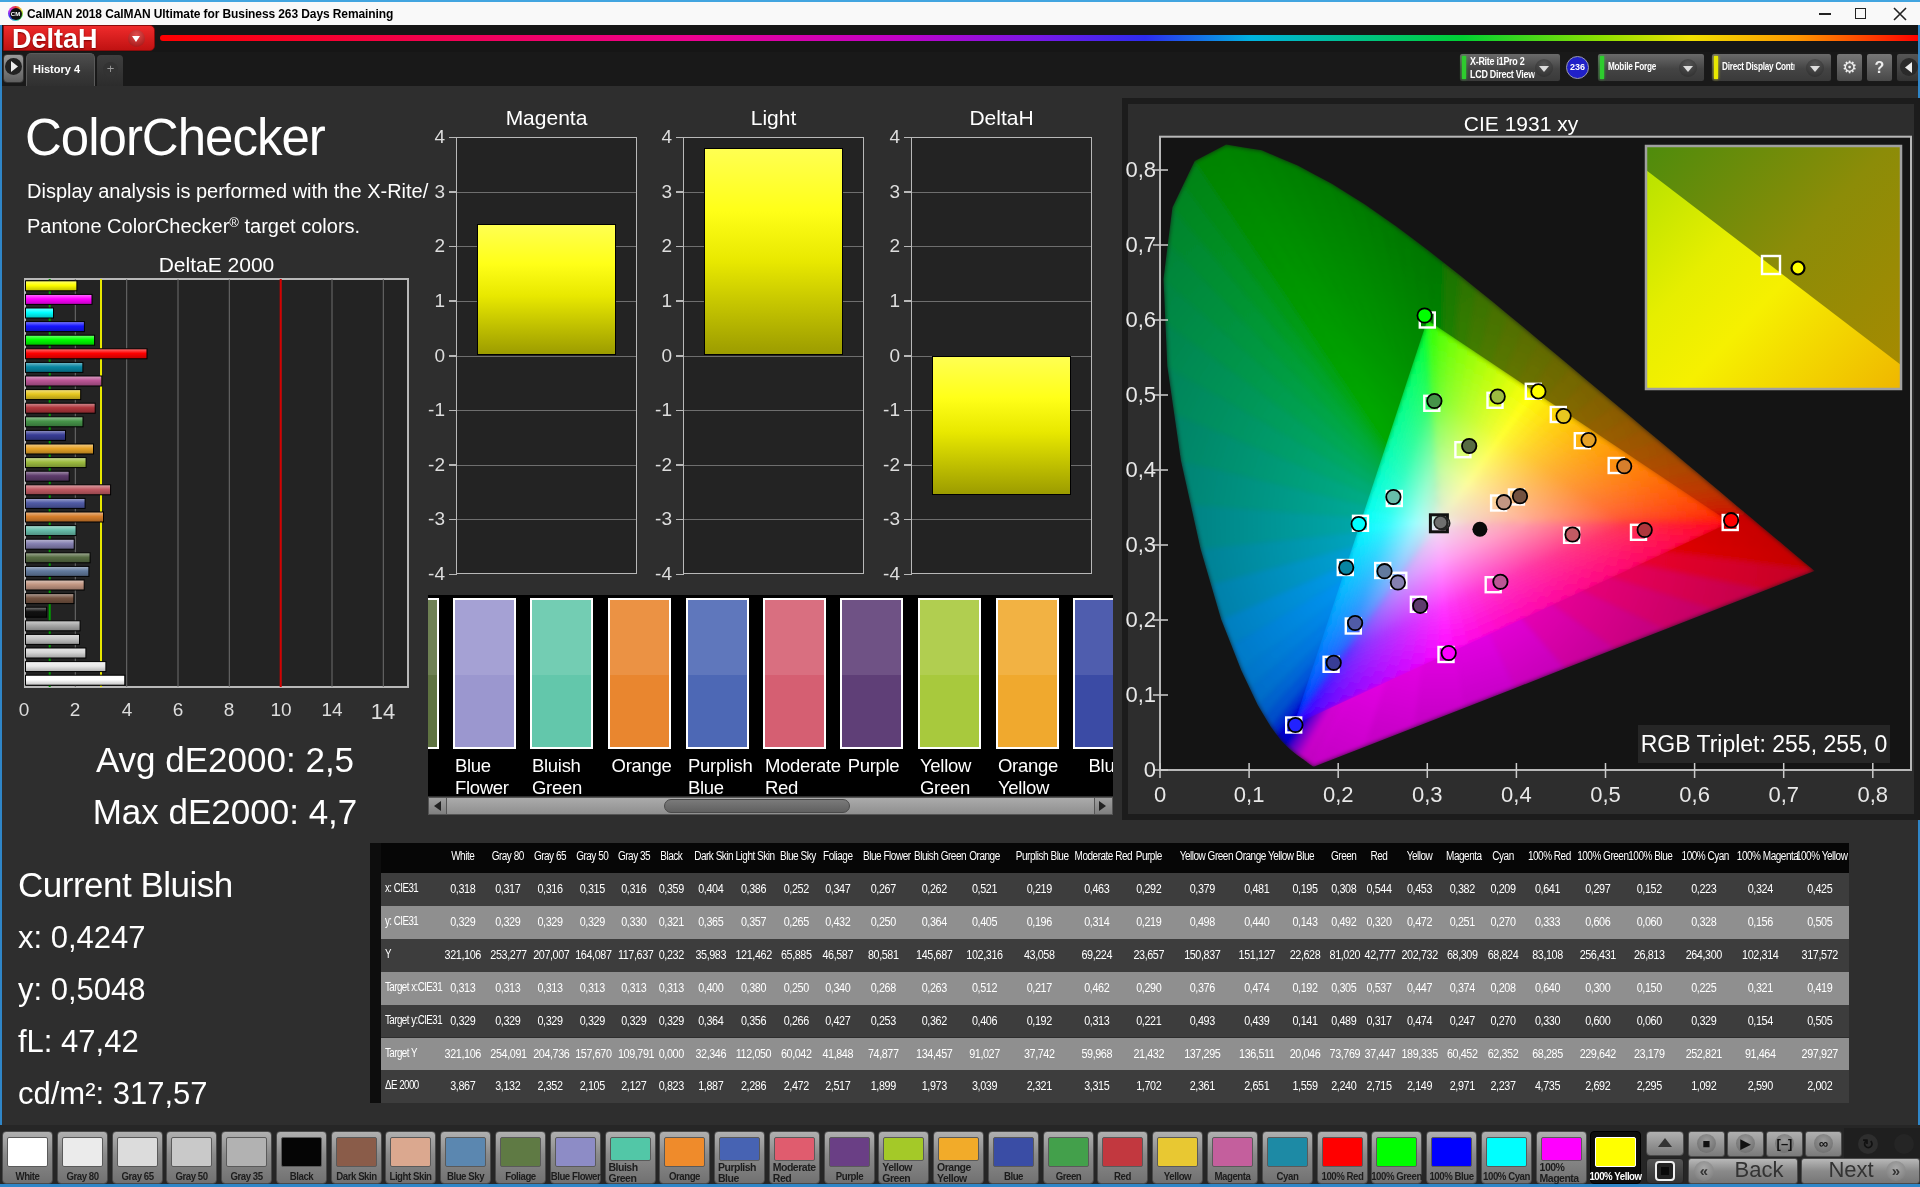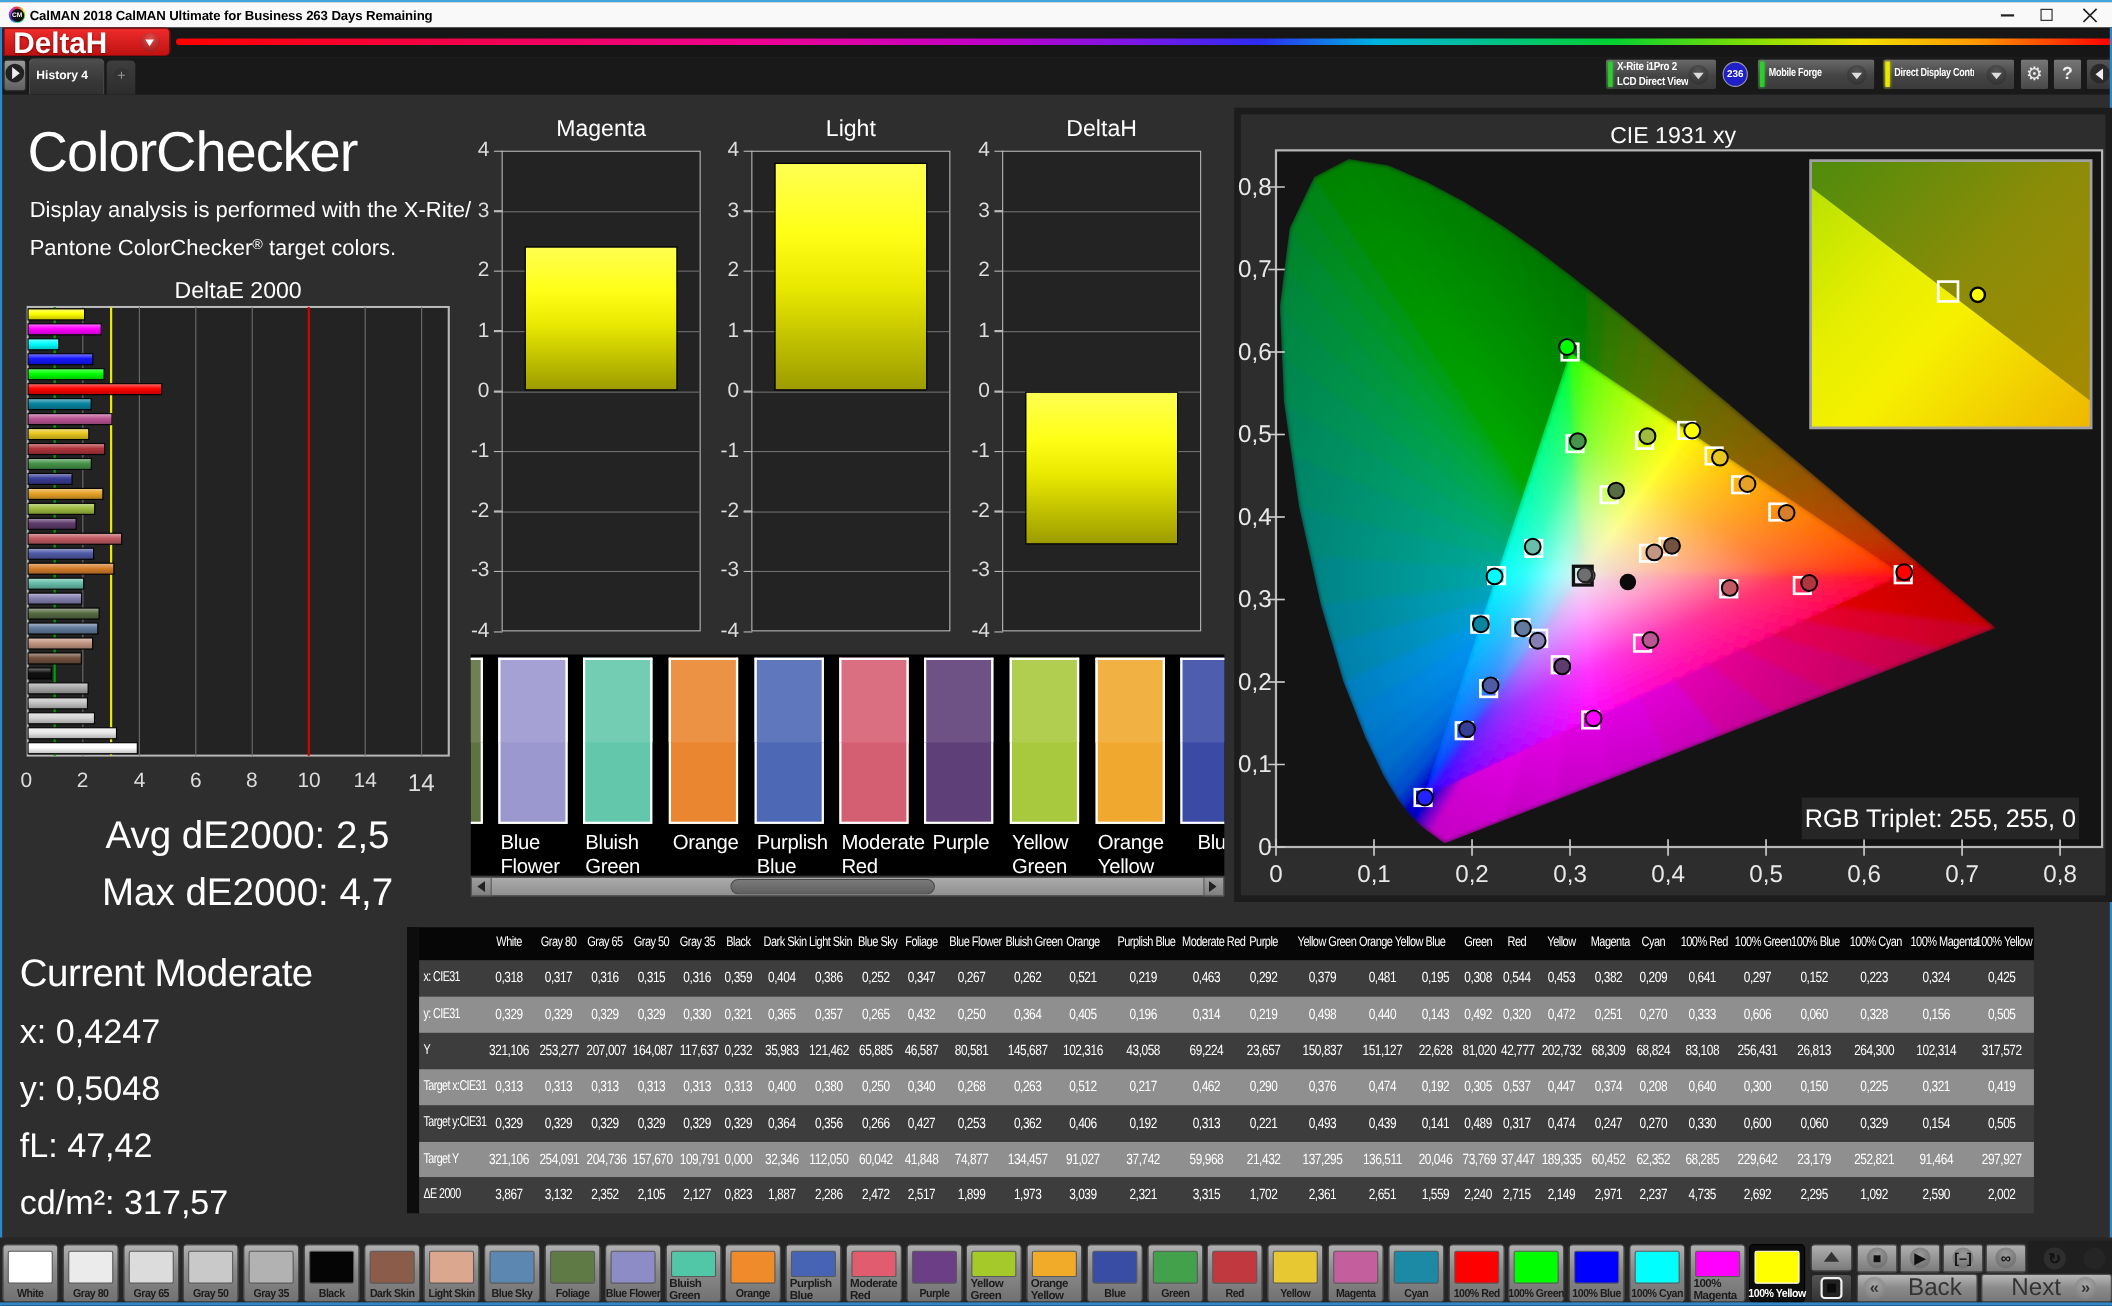--- a/index.html
+++ b/index.html
@@ -273,21 +273,21 @@
 <div class="abs" style="left:4px;top:699px;width:40px;text-align:center;font-size:19px;color:#ddd">0</div>
 <div class="abs" style="left:55px;top:699px;width:40px;text-align:center;font-size:19px;color:#ddd">2</div>
 <div class="abs" style="left:107px;top:699px;width:40px;text-align:center;font-size:19px;color:#ddd">4</div>
 <div class="abs" style="left:158px;top:699px;width:40px;text-align:center;font-size:19px;color:#ddd">6</div>
 <div class="abs" style="left:209px;top:699px;width:40px;text-align:center;font-size:19px;color:#ddd">8</div>
 <div class="abs" style="left:261px;top:699px;width:40px;text-align:center;font-size:19px;color:#ddd">10</div>
 <div class="abs" style="left:312px;top:699px;width:40px;text-align:center;font-size:19px;color:#ddd">14</div>
 <div class="abs" style="left:363px;top:699px;width:40px;text-align:center;font-size:22px;color:#ddd">14</div>
 <div class="abs" style="left:30px;top:740px;width:390px;text-align:center;font-size:35px;color:#fff;">Avg dE2000: 2,5</div>
 <div class="abs" style="left:30px;top:792px;width:390px;text-align:center;font-size:35px;color:#fff;">Max dE2000: 4,7</div>
-<div class="abs" style="left:18px;top:865px;font-size:35px;color:#fff;letter-spacing:-0.5px;">Current Moderate</div>
+<div class="abs" style="left:18px;top:865px;font-size:35px;color:#fff;letter-spacing:-0.5px;">Current Bluish</div>
 <div class="abs" style="left:18px;top:920px;font-size:31px;color:#fff;">x: 0,4247</div>
 <div class="abs" style="left:18px;top:972px;font-size:31px;color:#fff;">y: 0,5048</div>
 <div class="abs" style="left:18px;top:1024px;font-size:31px;color:#fff;">fL: 47,42</div>
 <div class="abs" style="left:18px;top:1076px;font-size:31px;color:#fff;">cd/m²: 317,57</div>
 <div class="abs" style="left:456px;top:106px;width:181px;text-align:center;font-size:21px;color:#fff;">Magenta</div>
 <div class="abs" style="left:456px;top:137px;width:181px;height:437px;background:#232323;border:1.5px solid #b8b8b8"></div>
 <div class="abs" style="left:457px;top:519.4px;width:179px;height:1px;background:#6e6e6e"></div>
 <div class="abs" style="left:457px;top:464.8px;width:179px;height:1px;background:#6e6e6e"></div>
 <div class="abs" style="left:457px;top:410.1px;width:179px;height:1px;background:#6e6e6e"></div>
 <div class="abs" style="left:457px;top:355.5px;width:179px;height:1px;background:#6e6e6e"></div>

